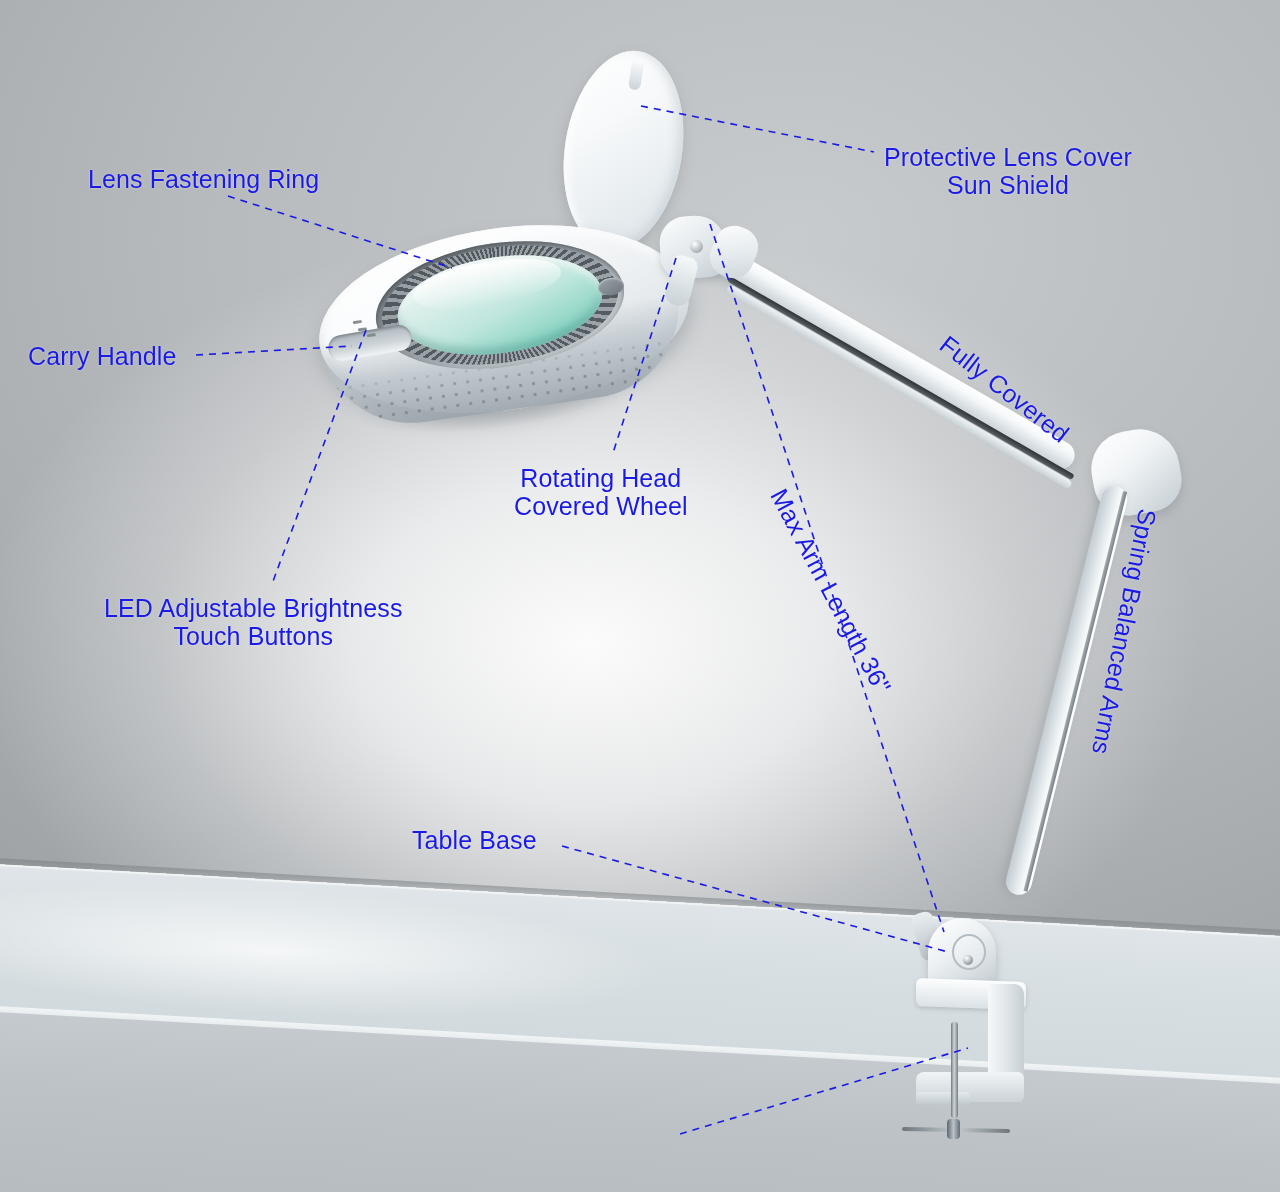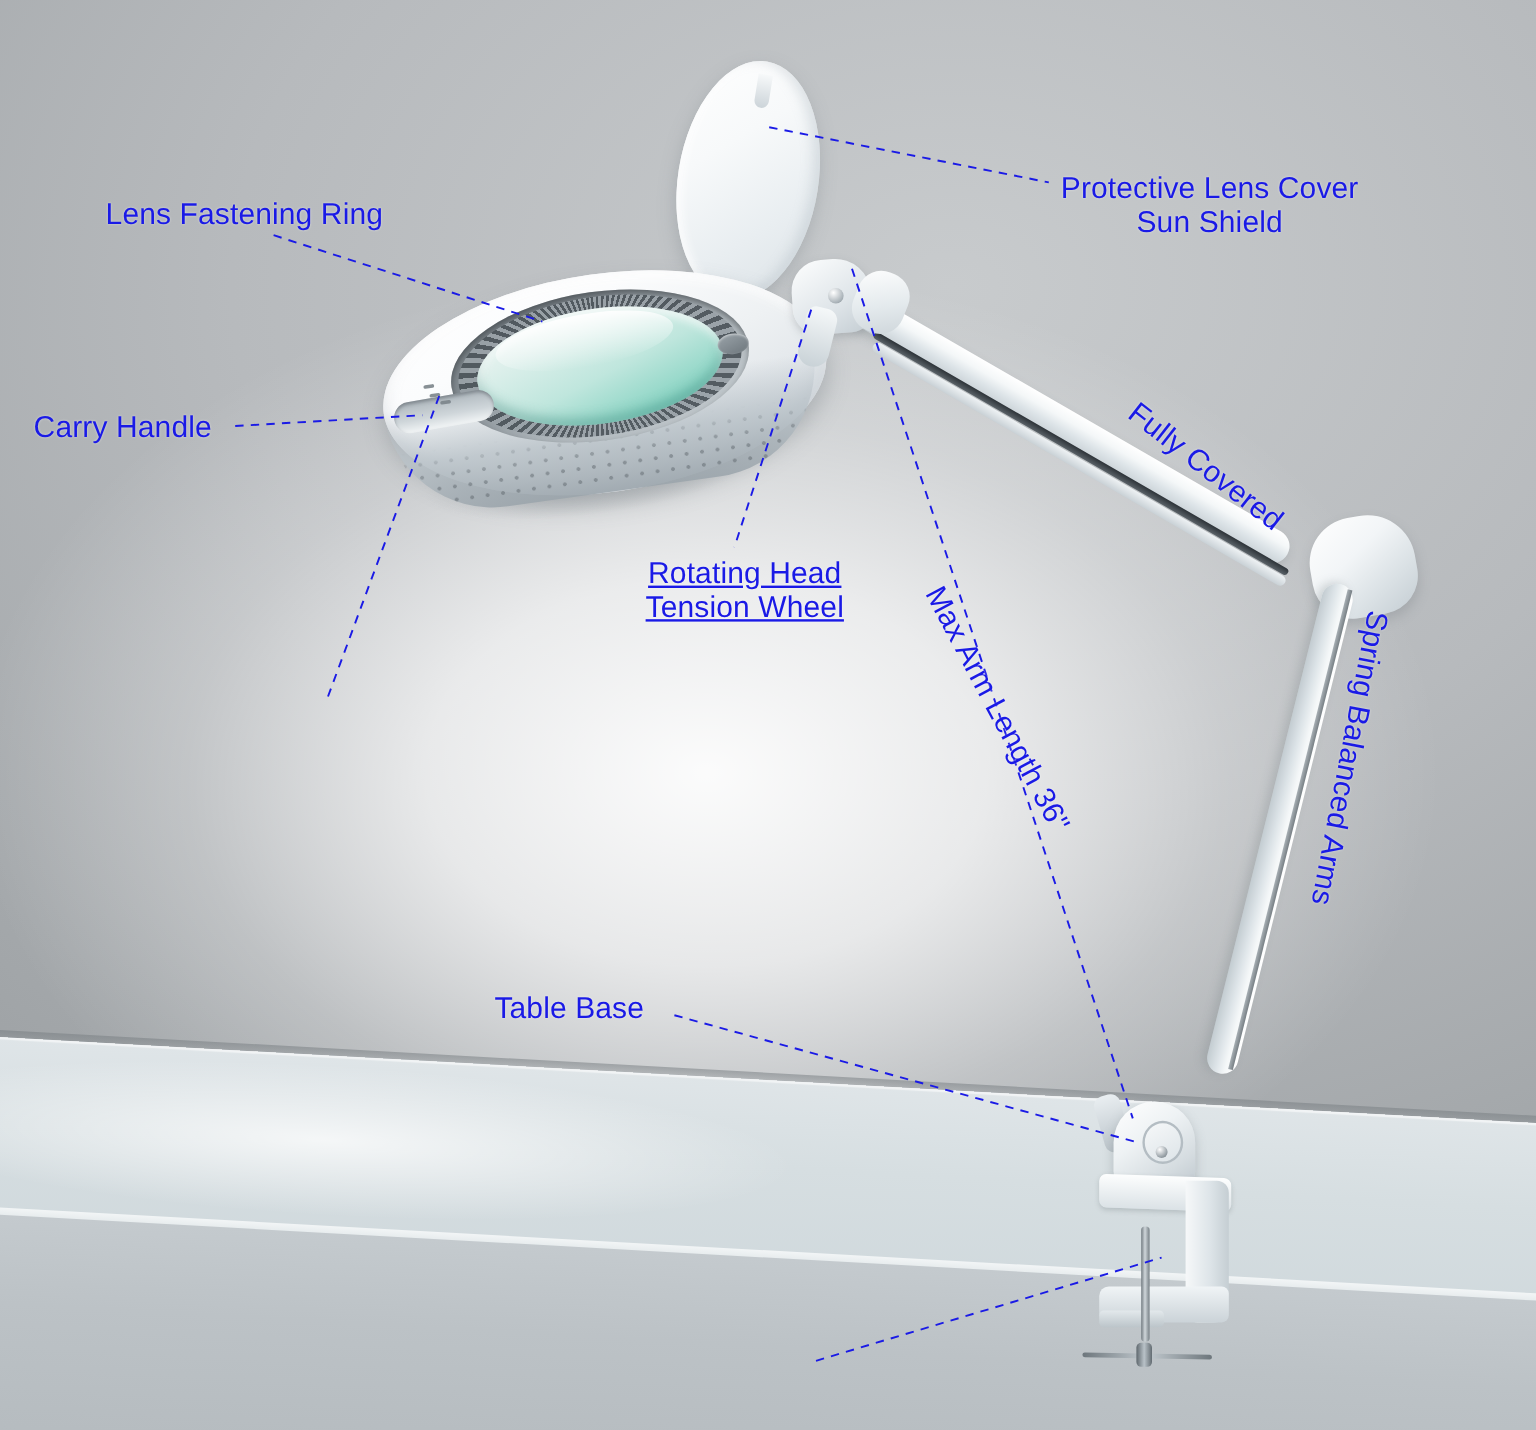--- a/index.html
+++ b/index.html
@@ -296,21 +296,21 @@
     line-height:1.12;
     white-space:pre;
     letter-spacing:.1px;
     text-shadow:0 0 2px rgba(255,255,255,.55);
   }
   .lbl.center{text-align:center;}
 
   #lbl-protective-cover{left:884px;top:143px;}
   #lbl-lens-ring{left:88px;top:165px;}
   #lbl-carry-handle{left:28px;top:342px;text-align:center;}
-  #lbl-rotating-head{left:538px;top:464px;text-decoration:underline;}
+  #lbl-rotating-head{left:514px;top:464px;}
   #lbl-led-touch{left:104px;top:594px;}
   #lbl-swivel-base{left:412px;top:826px;}
   #lbl-table-clamp{left:386px;top:1122px;}
 
   #lbl-fully-covered{
     left:952px;top:330px;transform:rotate(38deg);transform-origin:left top;
   }
   #lbl-max-arm{
     left:790px;top:484px;transform:rotate(62deg);transform-origin:left top;
   }
@@ -383,22 +383,23 @@
     <line x1="562" y1="846" x2="948" y2="952"></line>
     <line x1="680" y1="1134" x2="968" y2="1048"></line>
   </svg>
 
   <div class="lbl" id="lbl-lens-ring"><span>Lens Fastening Ring</span></div>
 
   <div class="lbl center" id="lbl-protective-cover"><span>Protective Lens Cover</span><br><span>Sun Shield</span></div>
 
   <div class="lbl" id="lbl-carry-handle"><span>Carry Handle</span></div>
 
-  <div class="lbl center" id="lbl-rotating-head"><span>Rotating Head</span><br><span>Tension Wheel</span></div>
-
+  <div class="lbl center" id="lbl-rotating-head"><span>Rotating Head</span><br><span>Covered Wheel</span></div>
+
+  <div class="lbl center" id="lbl-led-touch"><span>LED Adjustable Brightness</span><br><span>Touch Buttons</span></div>
 
   <div class="lbl" id="lbl-swivel-base"><span>Table Base</span></div>
 
 
   <div class="lbl" id="lbl-fully-covered"><span>Fully Covered</span></div>
 
   <div class="lbl" id="lbl-max-arm"><span>Max Arm Length 36"</span></div>
 
   <div class="lbl" id="lbl-spring-arms"><span>Spring Balanced Arms</span></div>
 

